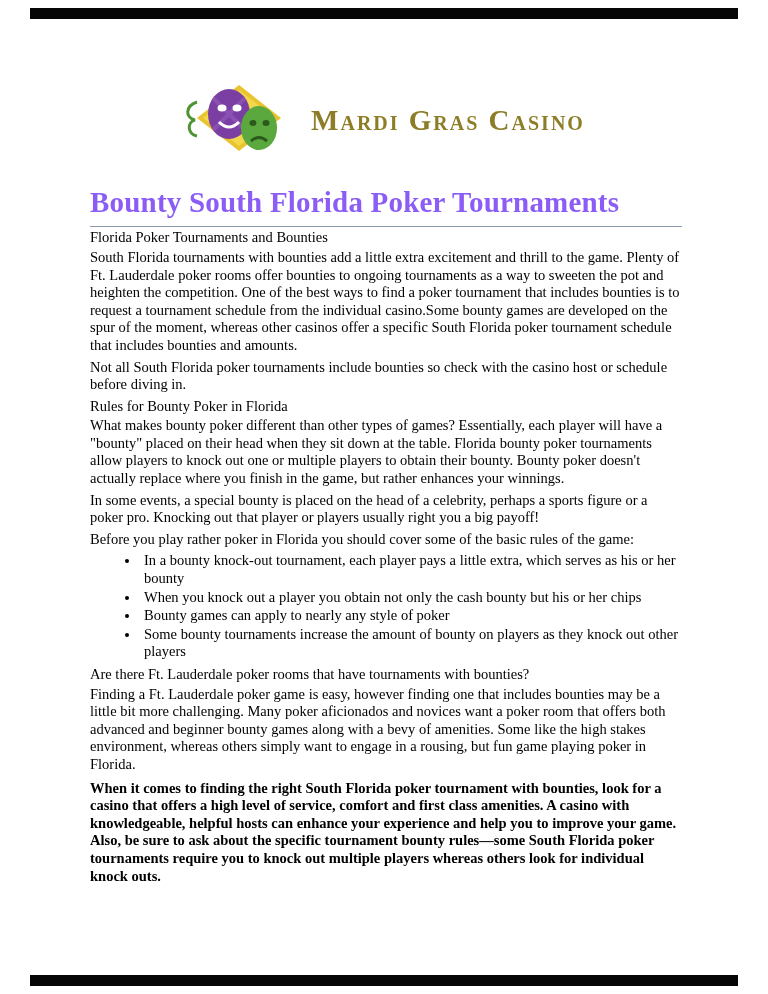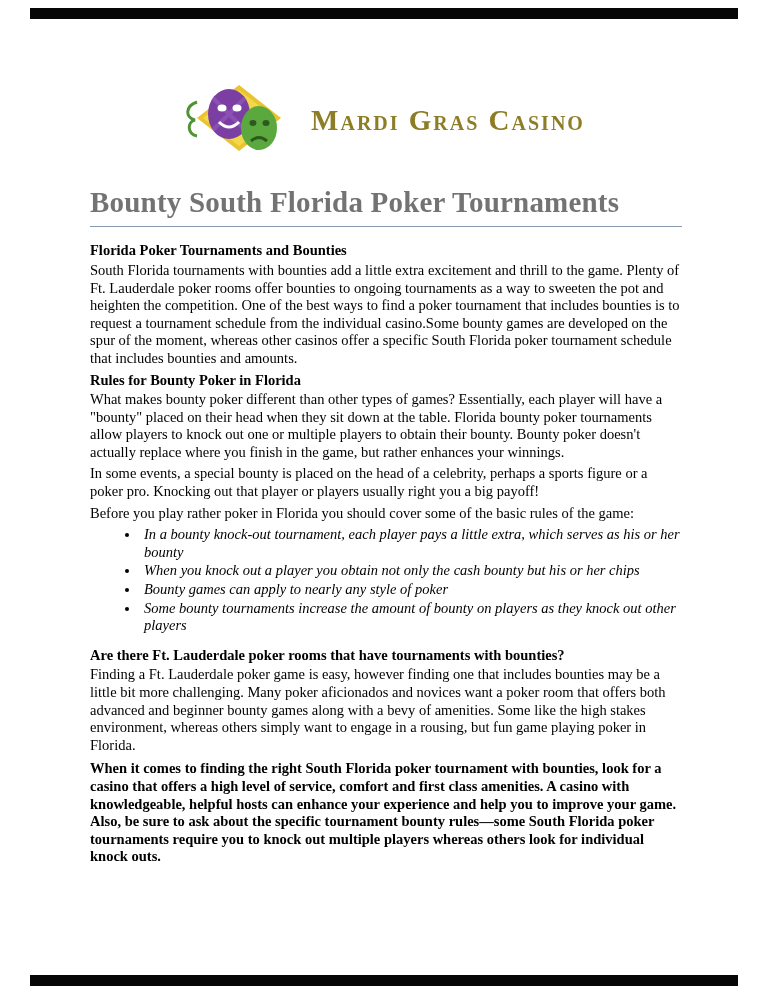--- a/index.html
+++ b/index.html
@@ -55,42 +55,41 @@
   }
 
   
   .content {
     padding: 0 86px 0 90px;
     margin-top: 30px;
   }
   h1.title {
     font-size: 29px;
     font-weight: bold;
-    color: #737373;
+    color: #8b5cf6;
     line-height: 1.15;
     padding-bottom: 7px;
     border-bottom: 1px solid #8a99ad;
-    margin-bottom: 15px;
+    margin-bottom: 2px;
     letter-spacing: 0.2px;
   }
   .content p {
     font-size: 14.5px;
     line-height: 17.6px;
     margin: 0 0 4px 0;
     text-align: left;
   }
   .content p.h {
-    font-weight: bold;
+    font-weight: normal;
     margin: 1px 0 2px 0;
   }
   .content p.spaced { margin-top: 6px; font-weight: bold; }
   ul.bullets {
-    margin: 1px 0 12px 0;
+    margin: 1px 0 5px 0;
     padding-left: 50px;
-    font-style: italic;
   }
   ul.bullets li {
     font-size: 14.5px;
     line-height: 17.6px;
     padding-left: 4px;
     margin-bottom: 1px;
   }
 </style>
 </head>
 <body>
@@ -119,20 +118,21 @@
     <div class="logo-text">
       <div class="brand">Mardi Gras Casino</div>
     </div>
   </header>
 
   <main class="content">
     <h1 class="title">Bounty South Florida Poker Tournaments</h1>
 
     <p class="h">Florida Poker Tournaments and Bounties</p>
     <p>South Florida tournaments with bounties add a little extra excitement and thrill to the game. Plenty of Ft. Lauderdale poker rooms offer bounties to ongoing tournaments as a way to sweeten the pot and heighten the competition. One of the best ways to find a poker tournament that includes bounties is to request a tournament schedule from the individual casino.Some bounty games are developed on the spur of the moment, whereas other casinos offer a specific South Florida poker tournament schedule that includes bounties and amounts.</p>
+    <p>Not all South Florida poker tournaments include bounties so check with the casino host or schedule before diving in.</p>
 
     <p class="h">Rules for Bounty Poker in Florida</p>
     <p>What makes bounty poker different than other types of games? Essentially, each player will have a "bounty" placed on their head when they sit down at the table. Florida bounty poker tournaments allow players to knock out one or multiple players to obtain their bounty. Bounty poker doesn't actually replace where you finish in the game, but rather enhances your winnings.</p>
     <p>In some events, a special bounty is placed on the head of a celebrity, perhaps a sports figure or a poker pro. Knocking out that player or players usually right you a big payoff!</p>
     <p>Before you play rather poker in Florida you should cover some of the basic rules of the game:</p>
 
     <ul class="bullets">
       <li>In a bounty knock-out tournament, each player pays a little extra, which serves as his or her bounty</li>
       <li>When you knock out a player you obtain not only the cash bounty but his or her chips</li>
       <li>Bounty games can apply to nearly any style of poker</li>

